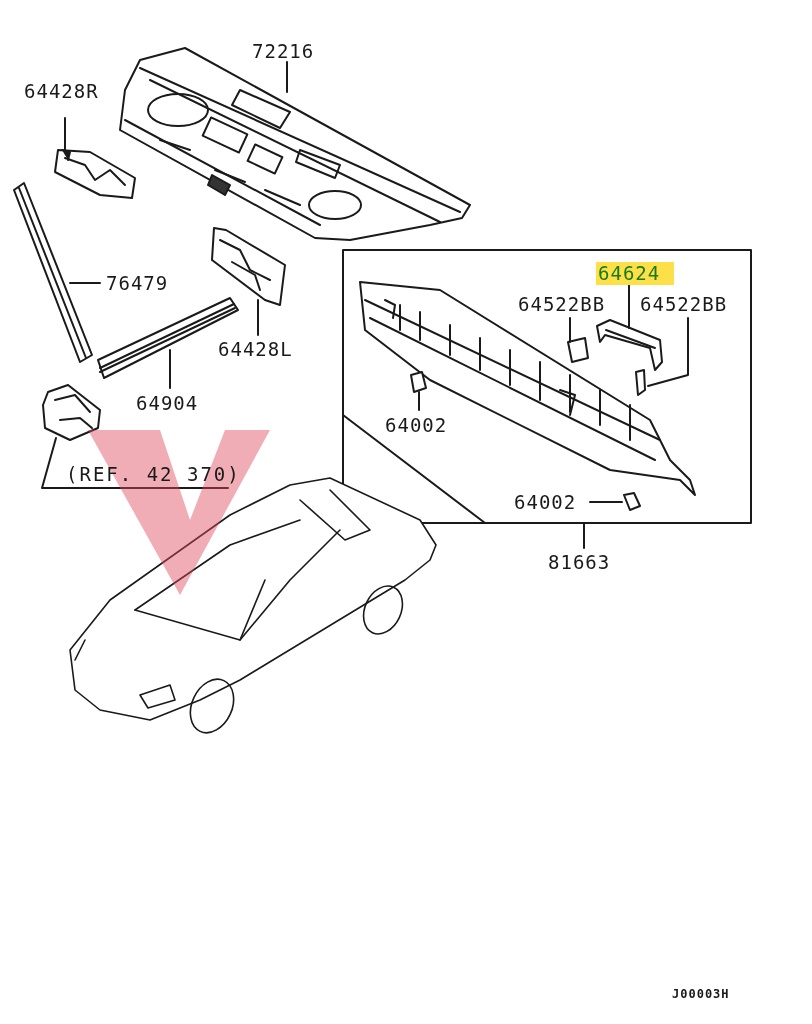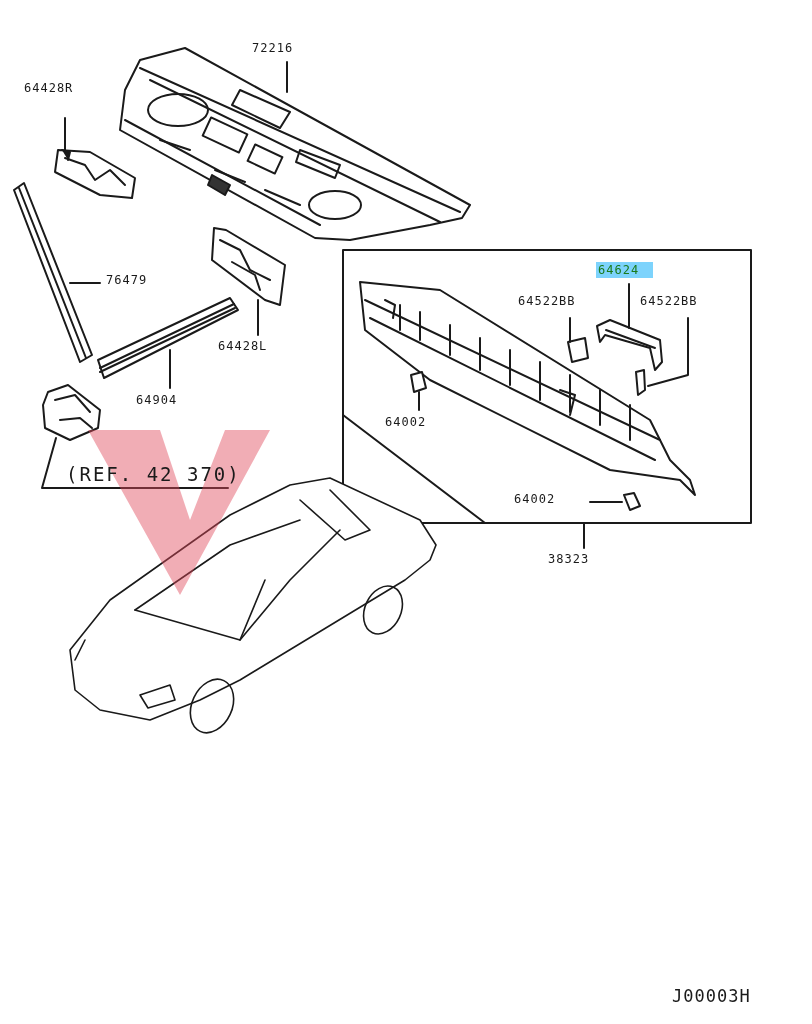--- a/index.html
+++ b/index.html
@@ -1,20 +1,20 @@
 <!DOCTYPE html>
 <html><head>
 <meta charset="utf-8">
 <style>
   html,body{margin:0;padding:0;background:#ffffff;}
   #stage{position:relative;width:812px;height:1024px;overflow:hidden;background:#fff;font-family:"Liberation Sans",sans-serif;}
   svg{position:absolute;left:0;top:0;}
-  .lbl{position:absolute;font-family:"DejaVu Sans Mono","Liberation Mono",monospace;font-size:12px;color:#1a1a1a;letter-spacing:1px;white-space:nowrap;line-height:1;}
-  .hl{background:#7dd3fc;color:#1b7a1b;padding:2px 14px 2px 2px;}
-  .small{font-size:17px;letter-spacing:1px;}
+  .lbl{position:absolute;font-family:"DejaVu Sans Mono","Liberation Mono",monospace;font-size:19px;color:#1a1a1a;letter-spacing:1px;white-space:nowrap;line-height:1;}
+  .hl{background:#fde047;color:#1b7a1b;padding:2px 14px 2px 2px;}
+  .small{font-size:12px;letter-spacing:1px;font-weight:bold;}
   .ref{font-size:19px;letter-spacing:2px;}
   .wm{position:absolute;font-family:"DejaVu Sans","Liberation Sans",sans-serif;font-weight:bold;color:rgba(140,140,140,0.55);white-space:nowrap;line-height:1;}
 </style>
 </head>
 <body>
 
 <div id="stage">
 
   <svg width="812" height="1024" viewBox="0 0 812 1024">
     <g fill="none" stroke="#1a1a1a" stroke-width="2" stroke-linejoin="round" stroke-linecap="round">
@@ -117,17 +117,17 @@
   <div class="lbl" style="left:252px;top:42px;">72216</div>
   <div class="lbl" style="left:24px;top:82px;">64428R</div>
   <div class="lbl" style="left:106px;top:274px;">76479</div>
   <div class="lbl" style="left:136px;top:394px;">64904</div>
   <div class="lbl" style="left:218px;top:340px;">64428L</div>
   <div class="lbl hl" style="left:596px;top:262px;">64624</div>
   <div class="lbl" style="left:518px;top:295px;">64522BB</div>
   <div class="lbl" style="left:640px;top:295px;">64522BB</div>
   <div class="lbl" style="left:385px;top:416px;">64002</div>
   <div class="lbl" style="left:514px;top:493px;">64002</div>
-  <div class="lbl" style="left:548px;top:553px;">38323</div>
+  <div class="lbl" style="left:548px;top:553px;">81663</div>
   <div class="lbl ref" style="left:66px;top:465px;">(REF. 42 370)</div>
   <div class="lbl small" style="left:672px;top:988px;">J00003H</div>
 
 </div>
 
 </body></html>

